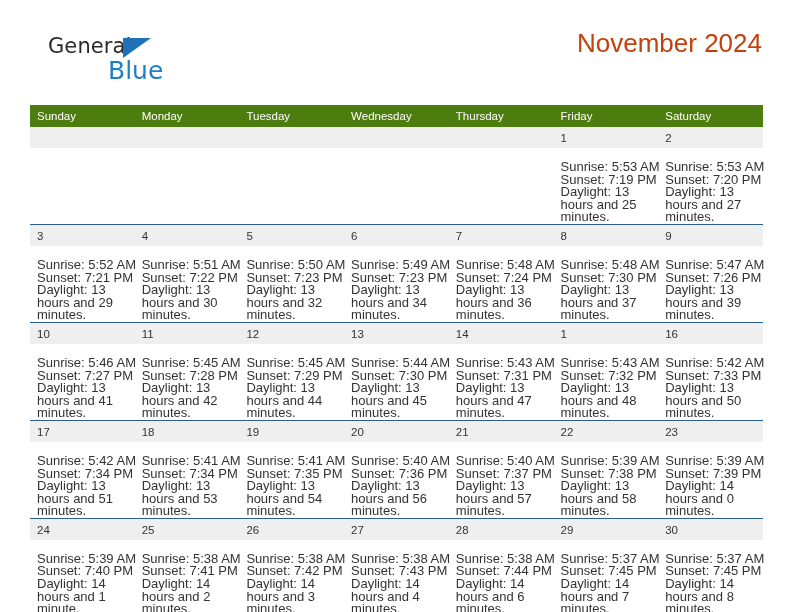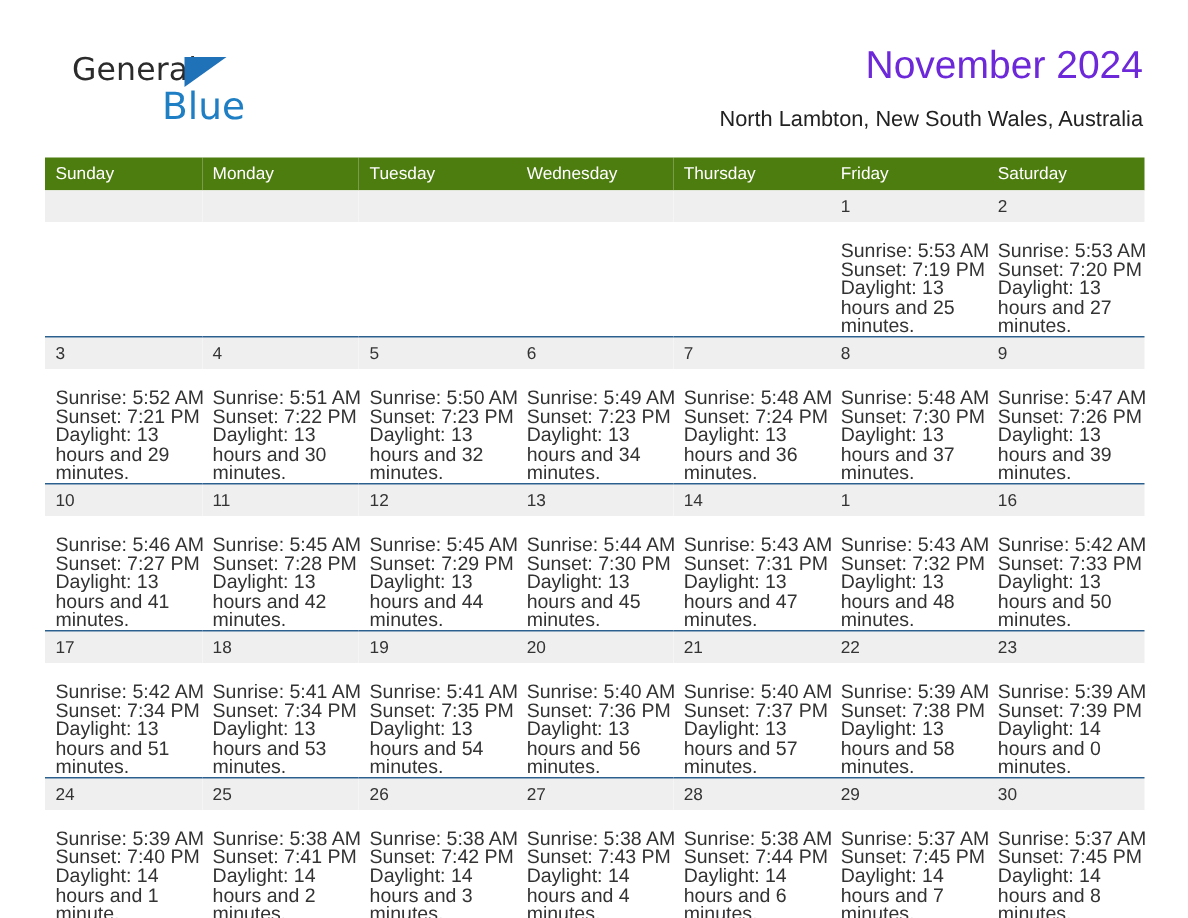--- a/index.html
+++ b/index.html
@@ -62,21 +62,21 @@
     font-size: 25px;
     color: #1f7fc4;
     font-family: "DejaVu Sans", sans-serif;
     font-weight: 400;
   }
   .title {
     position: absolute;
     right: 0;
     top: 0;
     font-size: 26px;
-    color: #6d28d9;
+    color: #c2410c;
     text-align: center;
     white-space: nowrap;
     font-weight: 400;
   }
   .subtitle {
     position: absolute;
     right: 0;
     top: 44px;
     font-size: 14.5px;
     color: #222222;
@@ -148,21 +148,20 @@
 
   <div class="top">
 
     <div class="logo">
       <span class="logo-general">General</span>
       <span class="logo-tri"></span>
       <span class="logo-blue">Blue</span>
     </div>
 
     <div class="title">November 2024</div>
-    <div class="subtitle">North Lambton, New South Wales, Australia</div>
   </div>
 
   <table class="cal">
     <thead>
       <tr>
         <th>Sunday</th>
         <th>Monday</th>
         <th>Tuesday</th>
         <th>Wednesday</th>
         <th>Thursday</th>

